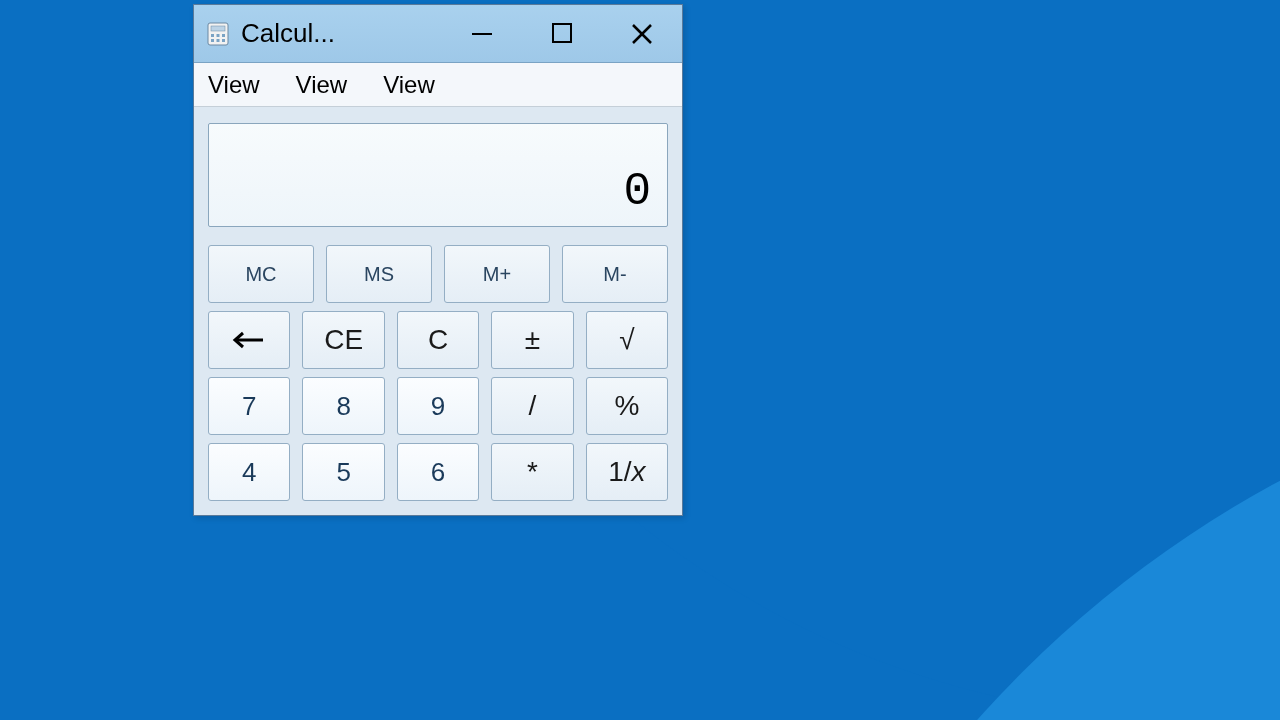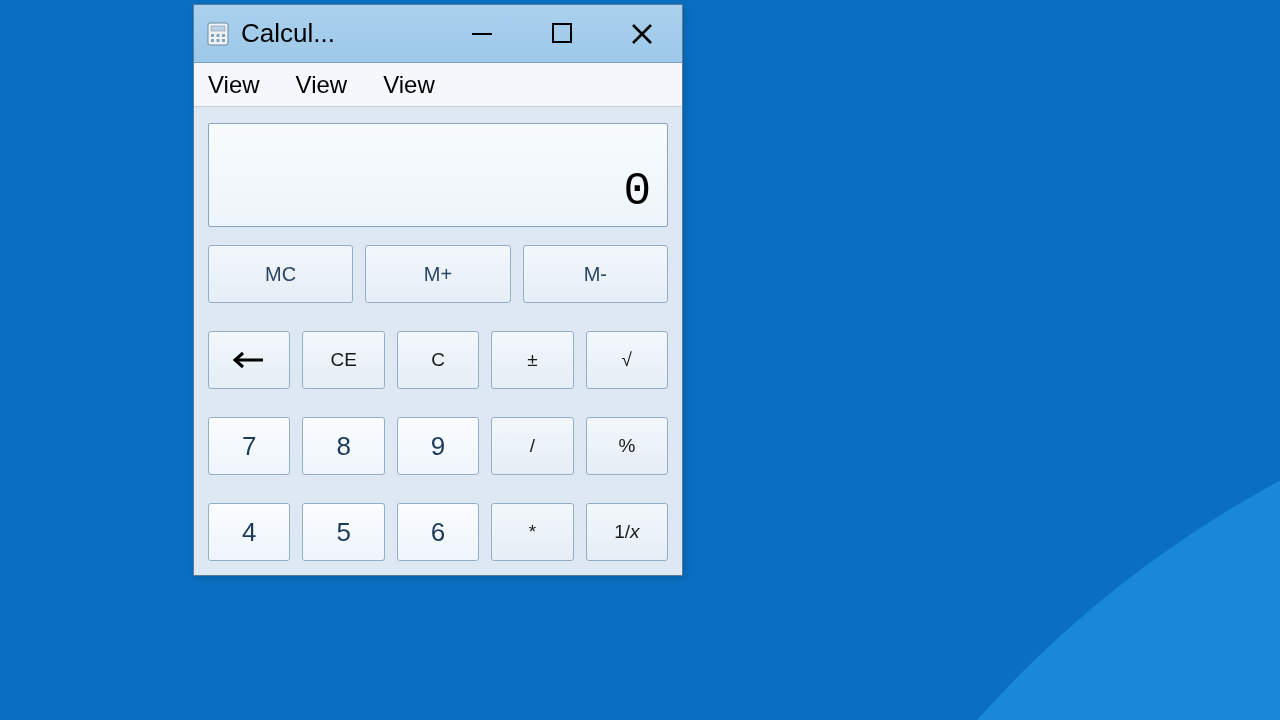--- a/index.html
+++ b/index.html
@@ -108,34 +108,34 @@
     padding: 6px 16px 8px 16px;
     font-family: Consolas, "Courier New", monospace;
     font-size: 46px;
     color: #000;
     margin-bottom: 18px;
   }
 
   .row {
     display: flex;
     gap: 12px;
-    margin-bottom: 28px;
+    margin-bottom: 8px;
   }
   .row:last-child { margin-bottom: 0; }
 
   .btn {
     flex: 1 1 0;
     height: 58px;
     background: linear-gradient(#f2f7fb, #e5eef6);
     border: 1px solid #94aec4;
     border-radius: 3px;
     display: flex;
     align-items: center;
     justify-content: center;
-    font-size: 19px;
+    font-size: 28px;
     color: #1a1a1a;
   }
   .btn.mem {
     color: #2a4560;
     font-size: 20px;
   }
   .btn.num {
     background: linear-gradient(#fbfdff, #eef5fb);
     font-size: 26px;
     color: #1a3a5a;
@@ -191,20 +191,21 @@
     <span class="menu-item">View</span>
     <span class="menu-item">View</span>
   </div>
 
   <div class="client">
 
     <div class="display">0</div>
 
     <div class="row">
       <div class="btn mem">MC</div>
+      <div class="btn mem">MS</div>
       <div class="btn mem">M+</div>
       <div class="btn mem">M-</div>
     </div>
 
     <div class="row">
       <div class="btn">
         <span>
           <svg width="40" height="20" viewBox="0 0 40 20">
               <line x1="6" y1="10" x2="34" y2="10" stroke="#000" stroke-width="3"></line>
               <polyline points="14,3 6,10 14,17" fill="none" stroke="#000" stroke-width="3"></polyline>

